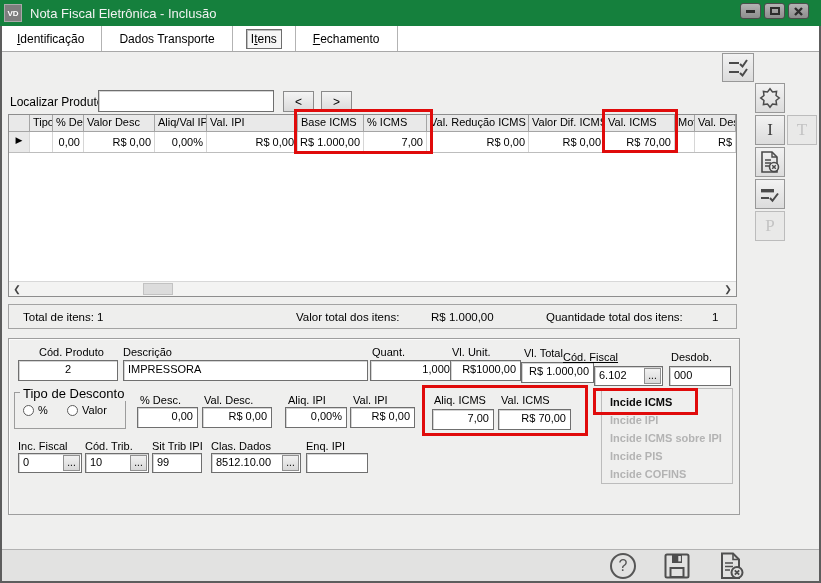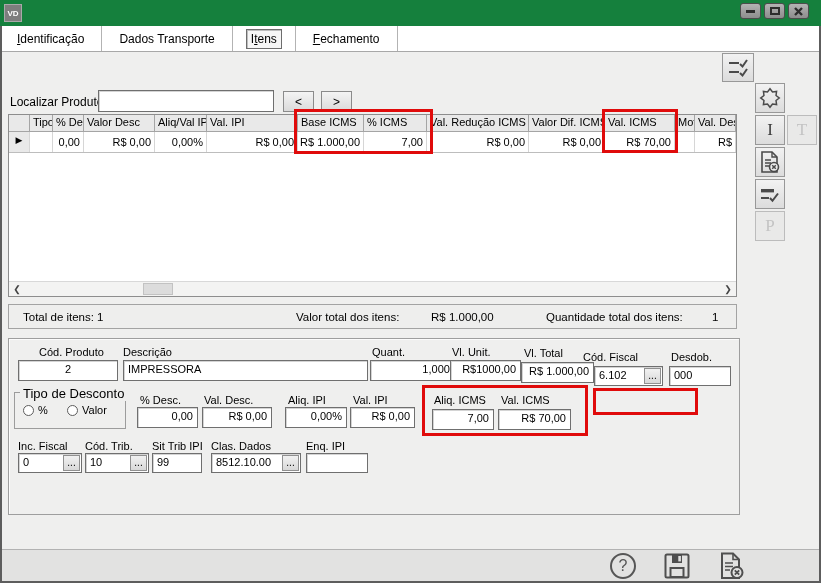--- a/index.html
+++ b/index.html
@@ -85,20 +85,21 @@
              color:#565656; font-size:16px; display:flex; align-items:center; justify-content:center; }
   .edge { position:absolute; background:#5d5d5d; }
 </style>
 </head>
 <body>
 
 <div id="win">
 
   <div class="titlebar">
     <div class="appicon">VD</div>
+    <div class="title">Nota Fiscal Eletrônica - Inclusão</div>
     <div class="winbtns">
       <div class="wbtn">
           <span class="glyph-min"></span>
         </div>
       <div class="wbtn">
           <span class="glyph-max"></span>
         </div>
       <div class="wbtn">
         <svg width="11" height="11" viewBox="0 0 11 11">
             <path d="M2 2 L9 9 M9 2 L2 9" stroke="#2d2d2d" stroke-width="2.4"></path>
@@ -218,21 +219,21 @@
   <div class="flabel" style="left:18px; top:346px;margin-left:21px;">Cód. Produto</div>
   <div class="edit center" style="left:18px; top:360px; width:100px;">2</div>
   <div class="flabel" style="left:123px; top:346px;">Descrição</div>
   <div class="edit" style="left:123px; top:360px; width:245px;">IMPRESSORA</div>
   <div class="flabel" style="left:372px; top:346px;">Quant.</div>
   <div class="edit num" style="left:370px; top:360px; width:91px;">1,0000</div>
   <div class="flabel" style="left:452px; top:346px;">Vl. Unit.</div>
   <div class="edit num" style="left:450px; top:360px; width:71px;">R$1000,00</div>
   <div class="flabel" style="left:524px; top:347px;">Vl. Total</div>
   <div class="edit num" style="left:521px; top:362px; width:73px;">R$ 1.000,00</div>
-  <div class="flabel" style="left:583px; top:351px;">Cód. Fiscal</div>
+  <div class="flabel" style="left:563px; top:351px;text-decoration:underline;">Cód. Fiscal</div>
   <div class="edit browse" style="left:594px; top:366px; width:69px; height:20px;">
     <span class="bval">6.102</span>
     <span class="bbtn">...</span>
   </div>
   <div class="flabel" style="left:671px; top:351px;">Desdob.</div>
   <div class="edit" style="left:669px; top:366px; width:62px; height:20px;">000</div>
 
   <div class="gbox" style="left:14px; top:392px; width:112px; height:37px;">
     <span class="legend">Tipo de Desconto</span>
     <span class="radioitem" style="left:8px; top:11px;">
@@ -250,20 +251,27 @@
   <div class="edit num" style="left:202px; top:407px; width:70px;">R$ 0,00</div>
   <div class="flabel" style="left:288px; top:394px;">Aliq. IPI</div>
   <div class="edit num" style="left:285px; top:407px; width:62px;">0,00%</div>
   <div class="flabel" style="left:353px; top:394px;">Val. IPI</div>
   <div class="edit num" style="left:350px; top:407px; width:65px;">R$ 0,00</div>
   <div class="flabel" style="left:434px; top:394px;">Aliq. ICMS</div>
   <div class="edit num" style="left:432px; top:409px; width:62px;">7,00</div>
   <div class="flabel" style="left:501px; top:394px;">Val. ICMS</div>
   <div class="edit num" style="left:498px; top:409px; width:73px;">R$ 70,00</div>
 
+  <div class="incide">
+    <div class="on">Incide ICMS</div>
+    <div>Incide IPI</div>
+    <div>Incide ICMS sobre IPI</div>
+    <div>Incide PIS</div>
+    <div>Incide COFINS</div>
+  </div>
 
   <div class="flabel" style="left:18px; top:440px;">Inc. Fiscal</div>
   <div class="edit browse" style="left:18px; top:453px; width:64px; height:20px;">
     <span class="bval">0</span>
     <span class="bbtn">...</span>
   </div>
   <div class="flabel" style="left:85px; top:440px;">Cód. Trib.</div>
   <div class="edit browse" style="left:85px; top:453px; width:64px; height:20px;">
     <span class="bval">10</span>
     <span class="bbtn">...</span>

